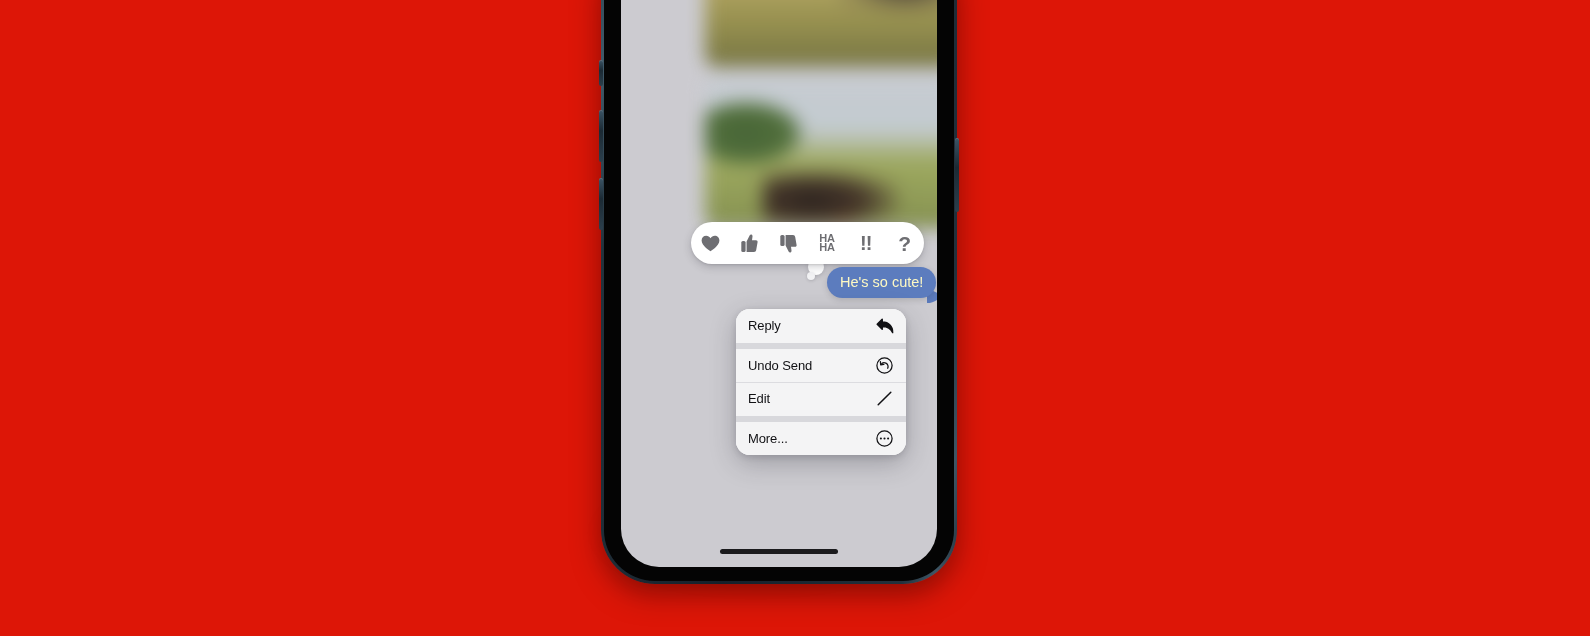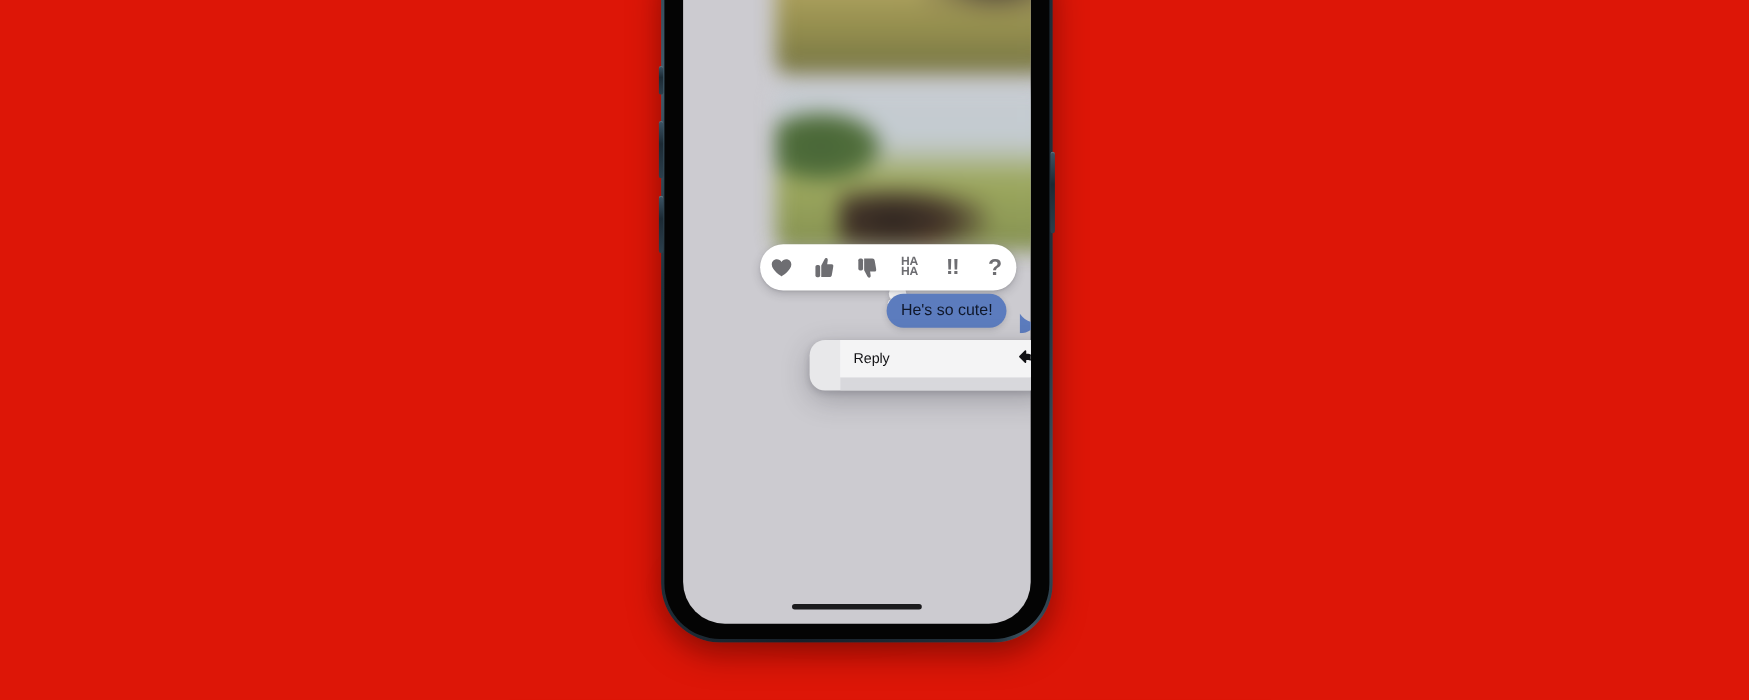--- a/index.html
+++ b/index.html
@@ -163,23 +163,23 @@
     position:absolute; left:186px; top:313px;
     width:8px; height:8px; border-radius:50%;
     background:#f2f2f4;
     box-shadow: 0 1px 3px rgba(40,40,50,0.18);
     z-index:5;
   }
 
   
   .bubble {
     position: absolute;
-    left: 185px; top: 308px;
+    left: 206px; top: 308px;
     background: #5c7cbe;
-    color: #0f172a;
+    color: #fef9c3;
     font-size: 14.5px;
     padding: 7px 13px 8px 13px;
     border-radius: 17px;
     white-space: nowrap;
     z-index: 6;
     box-shadow: 0 2px 6px rgba(40,40,50,0.18);
   }
   .bubble::after {
     content:"";
     position:absolute; right:-5px; bottom:0px;
@@ -190,27 +190,26 @@
   }
   .bubble-tail {
     position:absolute; left:306px; top:326px;
     width:16px; height:18px; z-index:5;
   }
 
   
   .ctx-menu {
     position: absolute;
     left: 115px; top: 350px;
-    width: 220px;
+    width: 170px;
     border-radius: 14px;
     overflow: hidden;
     background: #e8e8ea;
     box-shadow: 0 8px 26px rgba(40,40,50,0.28), 0 2px 6px rgba(40,40,50,0.16);
     z-index: 7;
-    padding-left: 28px;
   }
   .ctx-group { background: #f4f4f5; }
   .ctx-gap { height: 6px; background: #d8d8dc; }
   .ctx-item {
     height: 33.5px;
     display: flex; align-items: center;
     padding: 0 12px;
     background: #f4f4f5;
     cursor: pointer;
     position: relative;
@@ -354,27 +353,58 @@
             <span class="ctx-icon">
               <svg width="18" height="16" viewBox="0 0 18 16" fill="none" stroke="currentColor" stroke-width="1.5" stroke-linecap="round" stroke-linejoin="round">
                 <path d="M6.2 1.2 L1.2 6.2 L6.2 11.2 L6.2 8.4 C11.5 8.4 15.0 10.4 16.6 14.6 C16.9 9.0 13.2 4.1 6.2 4.1 Z" fill="currentColor" stroke="currentColor"></path>
               </svg>
             </span>
           </div>
         </div>
 
         <div class="ctx-gap"></div>
 
+        <div class="ctx-group">
+          <div class="ctx-item">
+            <span class="ctx-label">Undo Send</span>
+            <span class="ctx-icon">
+              <svg width="17" height="17" viewBox="0 0 17 17" fill="none" stroke="currentColor" stroke-width="1.25" stroke-linecap="round" stroke-linejoin="round">
+                <circle cx="8.5" cy="8.5" r="7.6"></circle>
+                <path d="M11.7 11.3 C12.6 9.4 11.9 7.0 9.9 6.1 C8.1 5.3 6.0 5.9 5.0 7.5"></path>
+                <path d="M4.4 4.6 L4.7 7.8 L7.9 7.4"></path>
+              </svg>
+            </span>
+          </div>
+          <div class="ctx-item">
+            <span class="ctx-label">Edit</span>
+            <span class="ctx-icon">
+              <svg width="17" height="17" viewBox="0 0 17 17" fill="none" stroke="currentColor" stroke-width="1.5" stroke-linecap="round">
+                <path d="M2.2 14.8 L14.8 2.2"></path>
+              </svg>
+            </span>
+          </div>
+        </div>
 
         <div class="ctx-gap"></div>
 
         <div class="ctx-group">
 
 
 
+          <div class="ctx-item">
+            <span class="ctx-label">More...</span>
+            <span class="ctx-icon">
+              <svg width="17" height="17" viewBox="0 0 17 17" fill="none" stroke="currentColor" stroke-width="1.25">
+                <circle cx="8.5" cy="8.5" r="7.6"></circle>
+                <circle cx="4.9" cy="8.5" r="1.05" fill="currentColor" stroke="none"></circle>
+                <circle cx="8.5" cy="8.5" r="1.05" fill="currentColor" stroke="none"></circle>
+                <circle cx="12.1" cy="8.5" r="1.05" fill="currentColor" stroke="none"></circle>
+              </svg>
+            </span>
+          </div>
         </div>
 
       </div>
 
     </div>
 
     <div class="home-indicator"></div>
   </div>
 </div>
 

